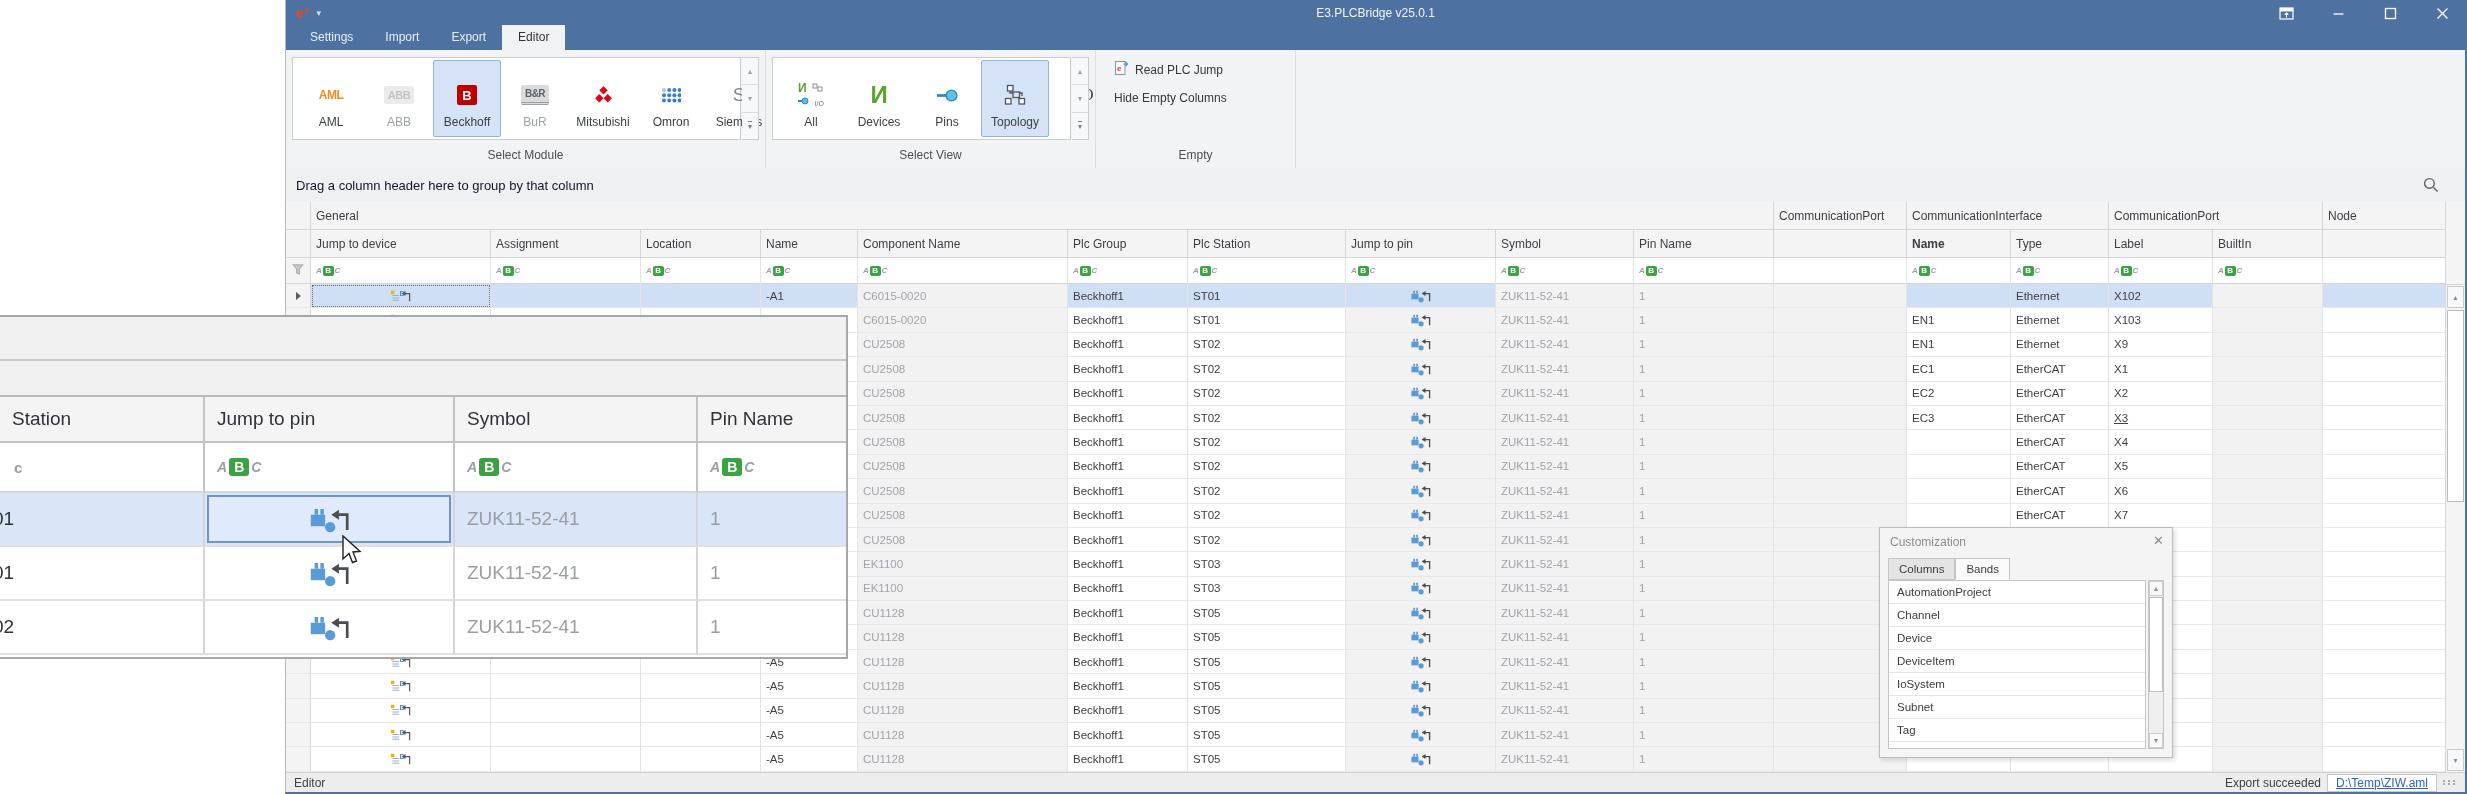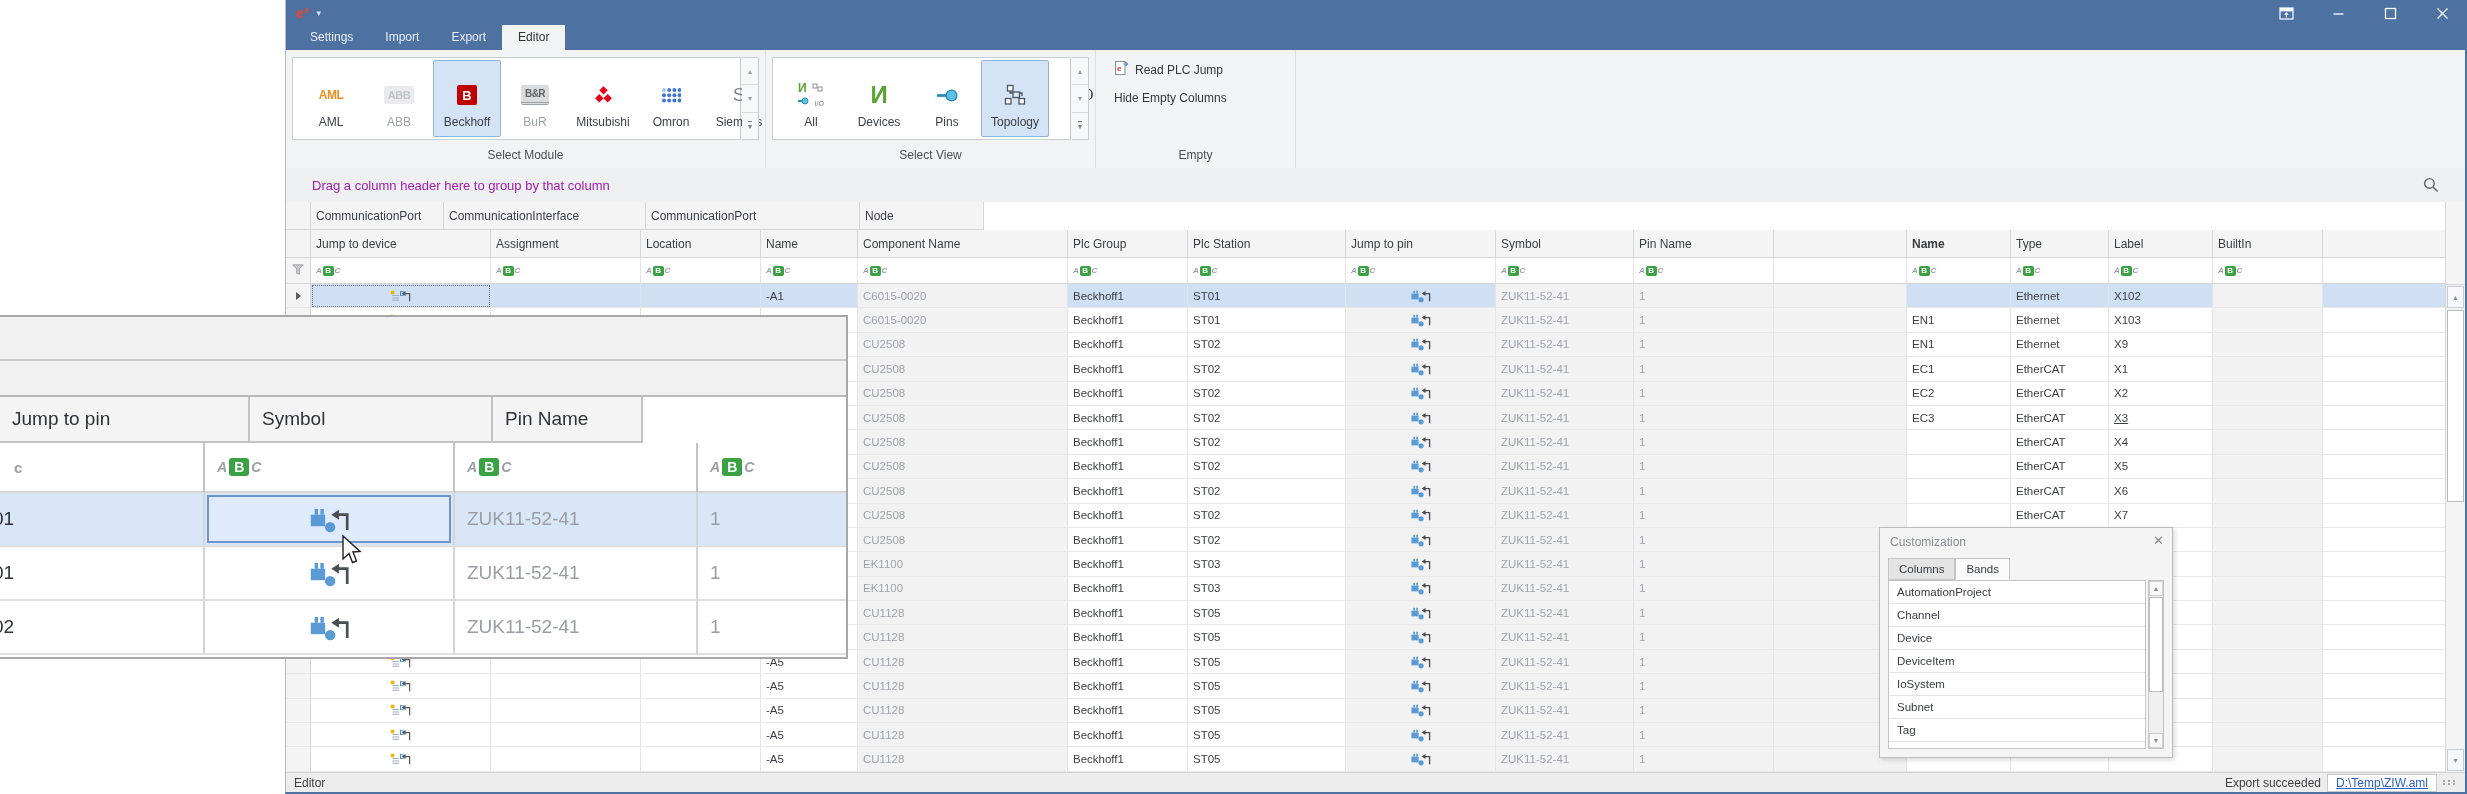--- a/index.html
+++ b/index.html
@@ -46,21 +46,21 @@
   .edit-stack{position:absolute;left:8px;top:4px;}
 
   
   .lg-text{font-weight:bold;letter-spacing:-.5px;}
   .lg-box{display:flex;align-items:center;justify-content:center;border-radius:2px;}
   .io-serif{font-family:"Liberation Serif",serif;font-size:16px;color:#3d4147;}
 
   
   .grouprow{position:absolute;left:0;top:168px;right:0;height:34px;background:#eef0f2;
             border-bottom:1px solid #d7d9db;display:flex;align-items:center;}
-  .grouphint{margin-left:26px;font-size:13px;color:#a21caf;}
+  .grouphint{margin-left:10px;font-size:13px;color:#0f172a;}
   .searchicon{position:absolute;right:26px;top:9px;}
 
   
   .grid{position:absolute;left:0;top:202px;right:20px;height:570px;overflow:hidden;background:#fff;}
   .grow{display:flex;box-sizing:border-box;}
   .gcell{box-sizing:border-box;border-right:1px solid #e4e4e6;border-bottom:1px solid #e8e8ea;
          font-size:11.5px;color:#3c3e42;display:flex;align-items:center;overflow:hidden;
          padding-left:5px;white-space:nowrap;background:#fff;}
   .hband .gcell,.hcols .gcell{background:#f4f4f5;border-right:1px solid #d6d6d8;border-bottom:1px solid #d6d6d8;
          color:#3b3e42;font-size:12px;}
@@ -136,20 +136,21 @@
 </head>
 <body>
 
 <div class="canvas">
 
   <div class="app">
 
     <div class="titlebar">
       <span class="logo">e³</span>
       <span class="logo-caret">▾</span>
+      <div class="wintitle">E3.PLCBridge v25.0.1</div>
       <div class="winbtns">
         <span class="winbtn">
           <svg width="15" height="13" viewBox="0 0 15 13">
               <rect x="1" y="1" width="13" height="11" fill="none" stroke="#fff" stroke-width="1.2"></rect>
               <rect x="1" y="1" width="13" height="3.4" fill="#fff"></rect>
               <path d="M7.5 10.5V6.3 M5.7 7.8l1.8-1.8 1.8 1.8" stroke="#fff" stroke-width="1.1" fill="none"></path>
             </svg>
         </span>
         <span class="winbtn">
           <svg width="13" height="13" viewBox="0 0 13 13">
@@ -340,20 +341,21 @@
         <svg width="16" height="16" viewBox="0 0 16 16">
             <circle cx="6.4" cy="6.4" r="4.8" fill="none" stroke="#5f6368" stroke-width="1.4"></circle>
             <path d="M10.2 10.2L14.6 14.6" stroke="#5f6368" stroke-width="1.4"></path>
           </svg>
       </span>
     </div>
 
     <div class="grid">
         <div class="grow hband" style="height: 28px;">
           <div class="gcell ind" style="width: 25px; flex: 0 0 25px;"></div>
+          <div class="gcell " style="width: 1463px; flex: 0 0 1463px;">General</div>
           <div class="gcell " style="width: 133px; flex: 0 0 133px;">CommunicationPort</div>
           <div class="gcell " style="width: 202px; flex: 0 0 202px;">CommunicationInterface</div>
           <div class="gcell " style="width: 214px; flex: 0 0 214px;">CommunicationPort</div>
           <div class="gcell " style="width: 124px; flex: 0 0 124px;">Node</div>
         </div>
         <div class="grow hcols" style="height: 28px;">
           <div class="gcell ind" style="width: 25px; flex: 0 0 25px;"></div>
           <div class="gcell " style="width: 180px; flex: 0 0 180px;">Jump to device</div>
           <div class="gcell " style="width: 150px; flex: 0 0 150px;">Assignment</div>
           <div class="gcell " style="width: 120px; flex: 0 0 120px;">Location</div>
@@ -1306,20 +1308,21 @@
             <i></i>
           </span>
       </span>
     </div>
   </div>
 
   <div class="magnifier">
     <div class="mg-strip1"></div>
     <div class="mg-strip2"></div>
     <div class="mg-row mg-head">
+        <div class="mg-cell" style="flex: 0 0 205px;">Station</div>
         <div class="mg-cell" style="flex: 0 0 250px;">Jump to pin</div>
         <div class="mg-cell" style="flex: 0 0 243px;">Symbol</div>
         <div class="mg-cell" style="flex: 0 0 150px;">Pin Name</div>
       </div>
     <div class="mg-row mg-filter">
         <div class="mg-cell" style="flex: 0 0 205px;">
           <span class="mg-partial">c</span>
         </div>
         <div class="mg-cell" style="flex: 0 0 250px;">
           <span class="rbc-lg">

